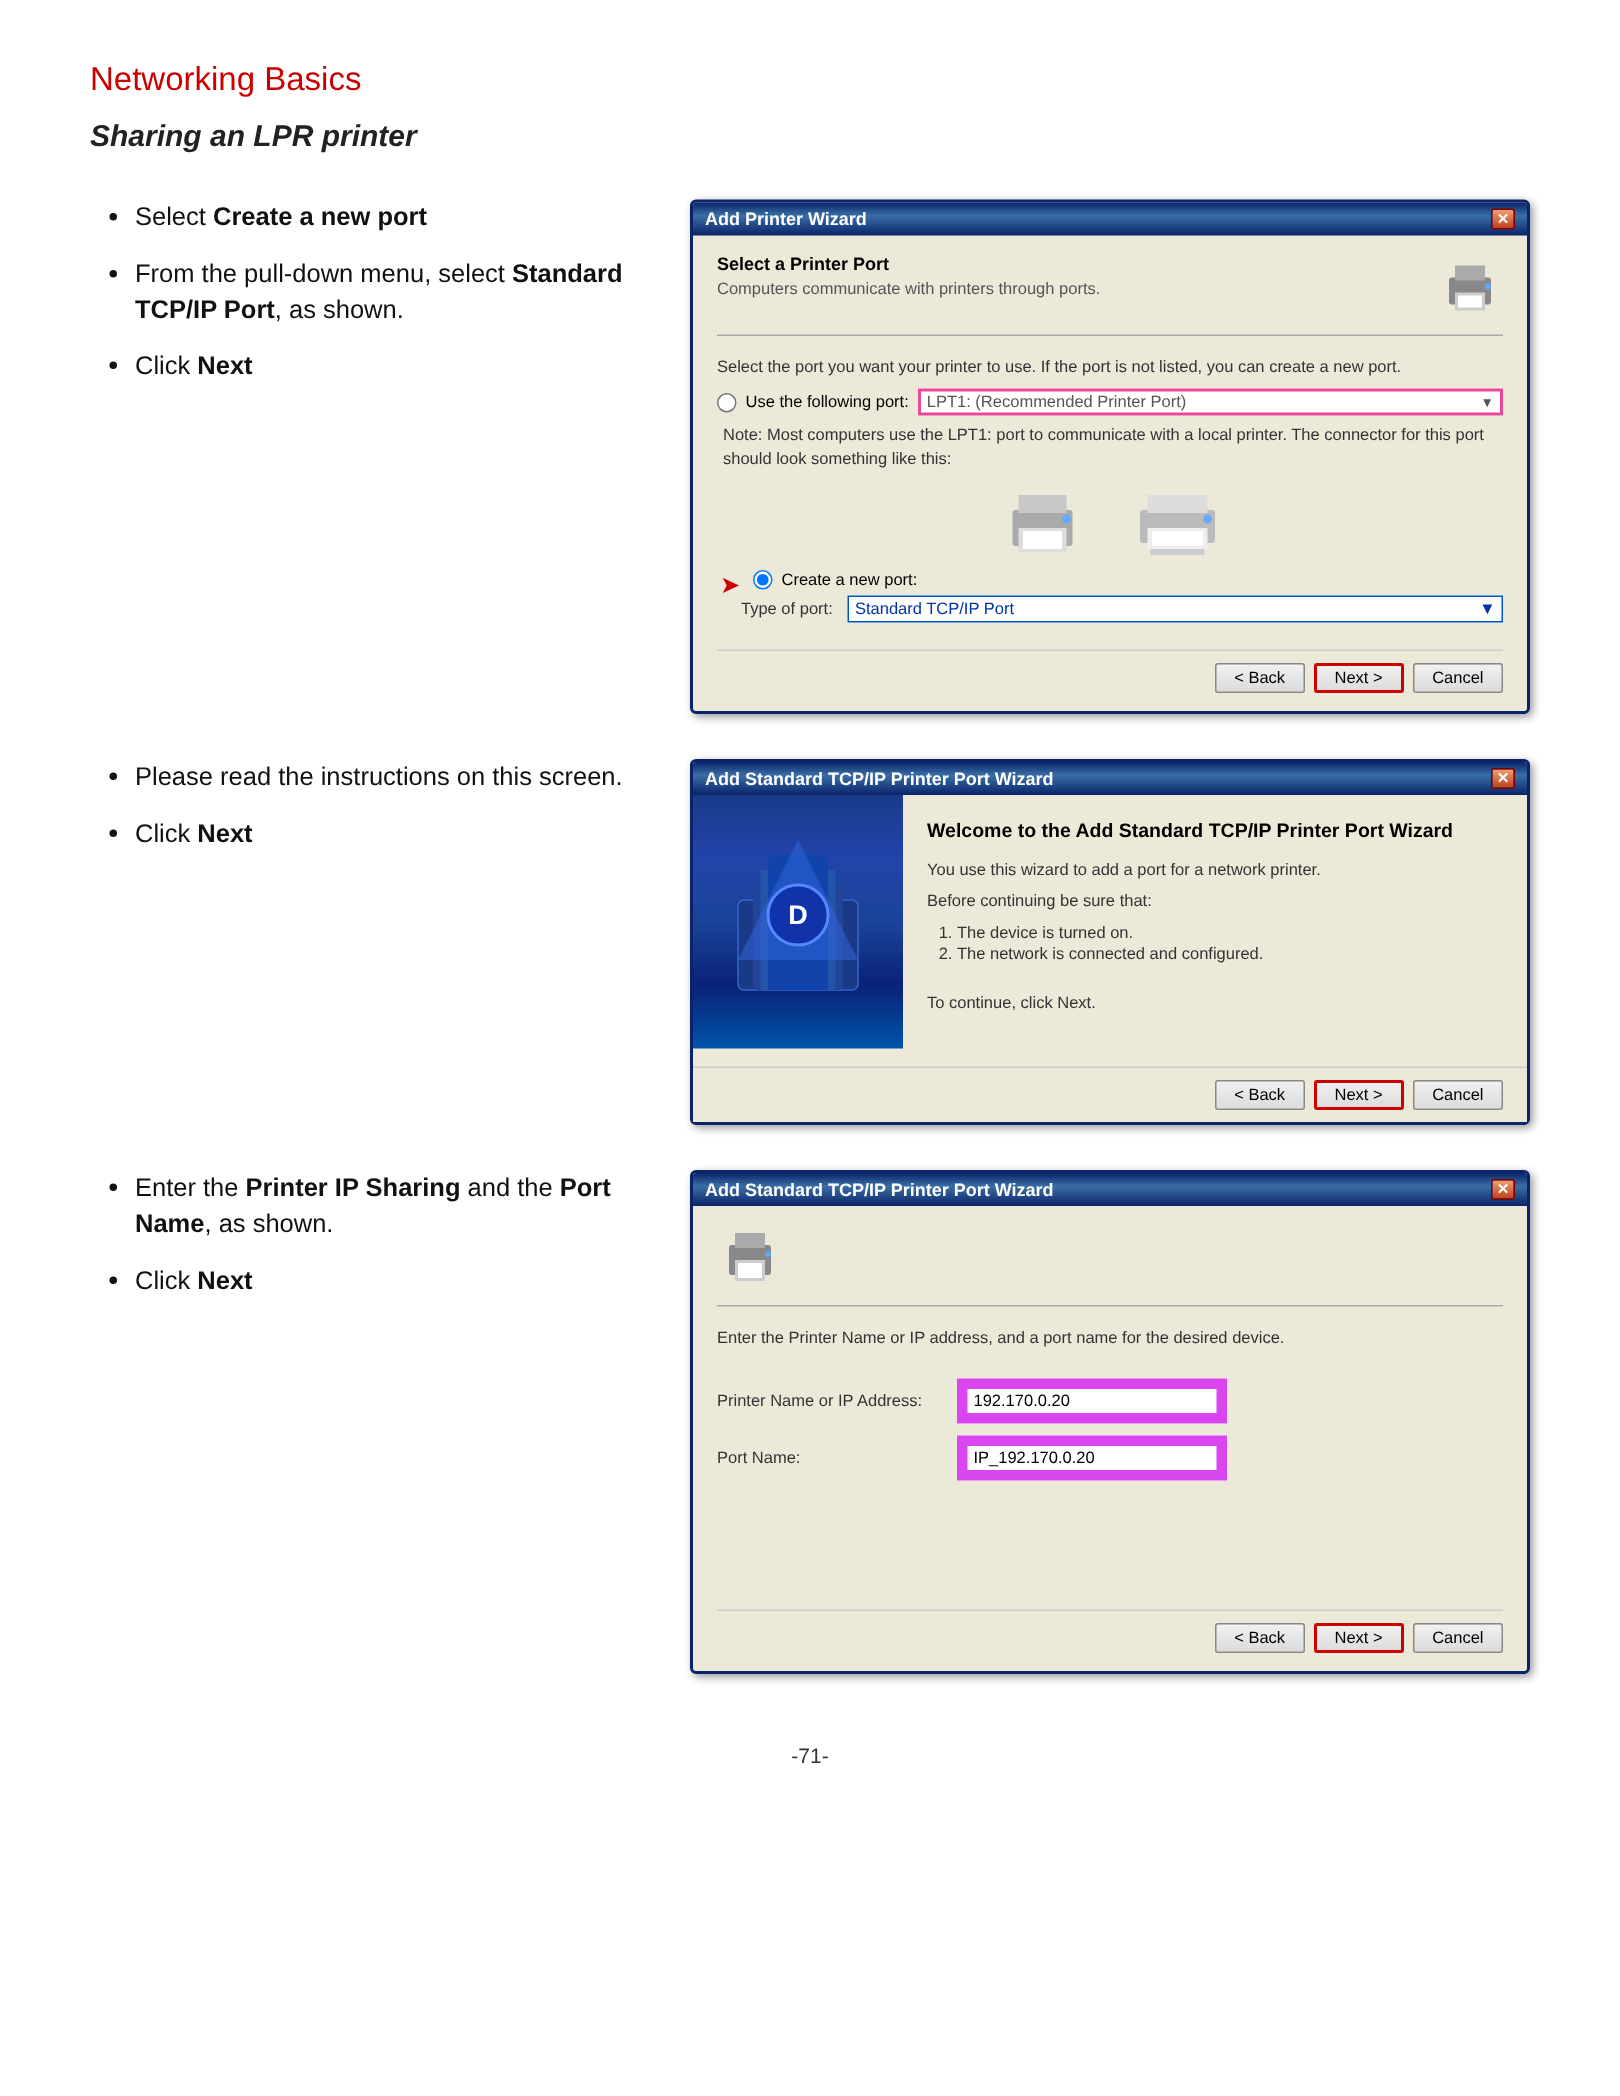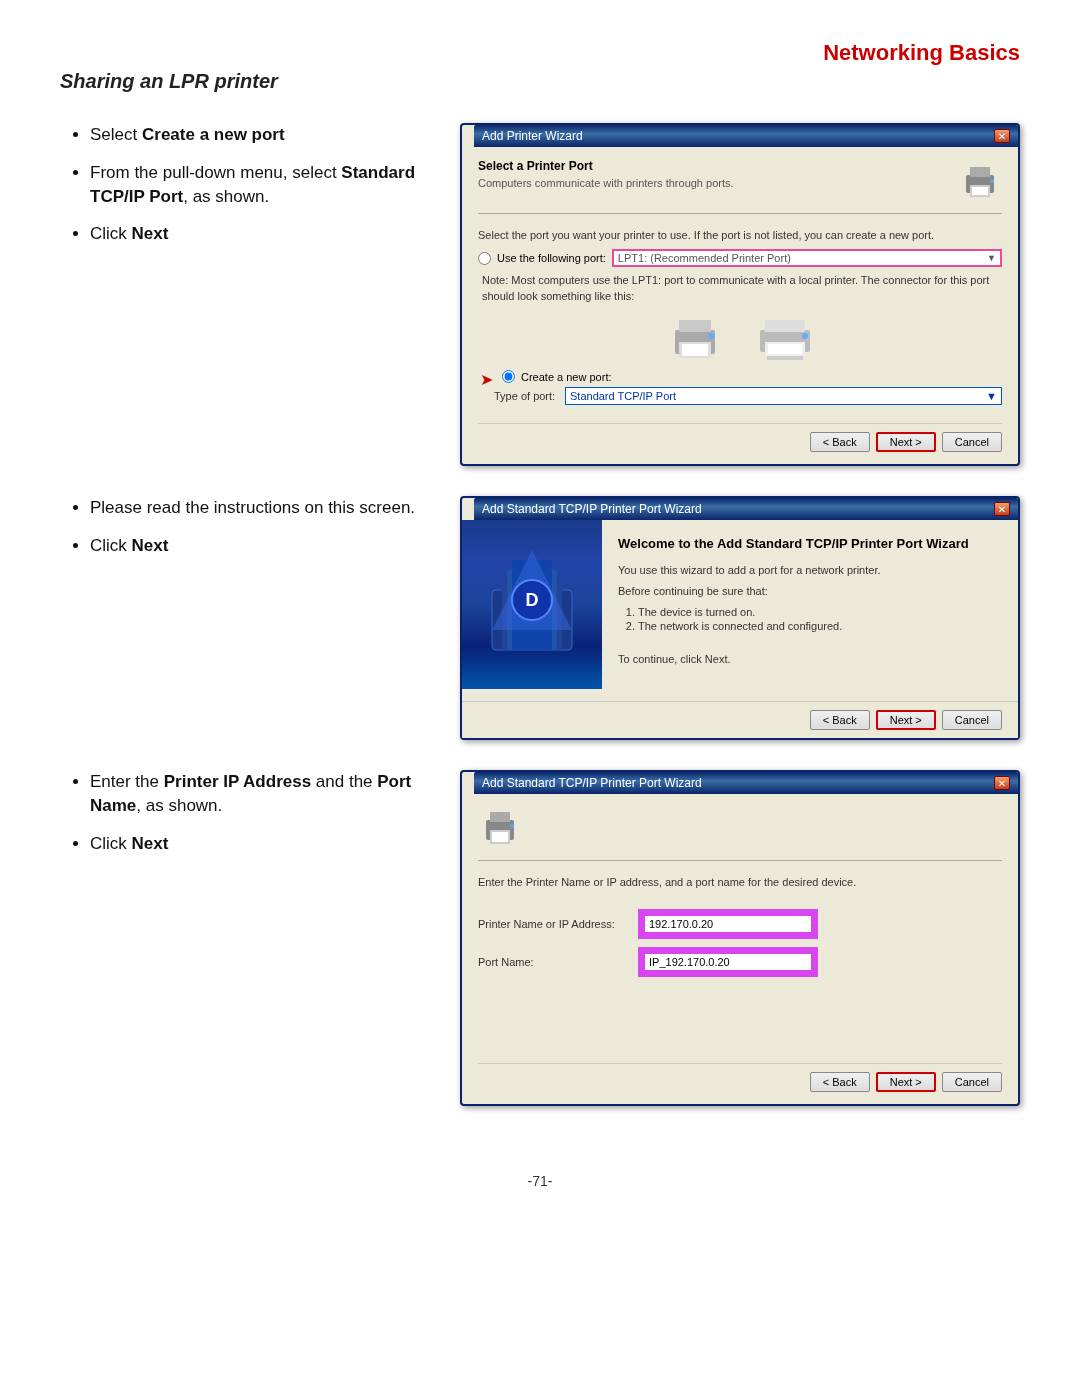--- a/index.html
+++ b/index.html
@@ -7,23 +7,22 @@
       background: #ffffff;
       font-family: Arial, sans-serif;
       width: 1080px;
       min-height: 1397px;
       padding: 40px 60px;
     }
 
     .page-title-red {
       color: #cc0000;
       font-size: 22px;
-      font-weight: bold;
-      margin-bottom: 4px;
-      text-align: right;
+      font-weight: normal;
+      margin-bottom: 14px;
     }
     .page-subtitle {
       font-size: 20px;
       font-style: italic;
       font-weight: bold;
       color: #222;
       margin-bottom: 30px;
     }
 
     .content-area {
@@ -72,25 +71,24 @@
       background: #ece9d8;
       font-family: 'Tahoma', Arial, sans-serif;
       font-size: 11px;
     }
 
     .dialog-titlebar {
       background: linear-gradient(to bottom, #0a246a 0%, #3a6ea5 40%, #0a246a 100%);
       color: white;
       padding: 4px 8px;
       font-size: 12px;
-      font-weight: normal;
+      font-weight: bold;
       display: flex;
       justify-content: space-between;
       border-radius: 2px 2px 0 0;
-      margin-left: 12px;
     }
 
     .dialog-titlebar .close-btn {
       background: linear-gradient(to bottom, #f0a070, #c04020);
       color: white;
       border: 1px solid #800000;
       border-radius: 2px;
       width: 16px;
       height: 14px;
       font-size: 10px;
@@ -319,21 +317,21 @@
     .form-input {
       background: white;
       border: 7px solid #d946ef;
       padding: 2px 4px;
       font-size: 11px;
       width: 180px;
     }
 
     .page-number {
       text-align: center;
-      margin-top: 37px;
+      margin-top: 16px;
       font-size: 14px;
       color: #333;
     }
   </style>
 </head>
 <body>
 
 <div class="page-title-red">Networking Basics</div>
 <div class="page-subtitle">Sharing an LPR printer</div>
 
@@ -462,21 +460,21 @@
           <button class="xp-button highlighted">Next &gt;</button>
           <button class="xp-button">Cancel</button>
         </div>
       </div>
     </div>
   </div>
 
   <div class="section">
     <div class="instructions">
       <ul>
-        <li>Enter the <b>Printer IP Address</b> and the <b>Port Name</b>, as shown.</li>
+        <li>Enter the <b>Printer IP Sharing</b> and the <b>Port Name</b>, as shown.</li>
         <li>Click <b>Next</b></li>
       </ul>
     </div>
     <div class="screenshot-area">
       <div class="dialog">
         <div class="dialog-titlebar">
           <span>Add Standard TCP/IP Printer Port Wizard</span>
           <div class="close-btn">✕</div>
         </div>
         <div class="dialog-content">

